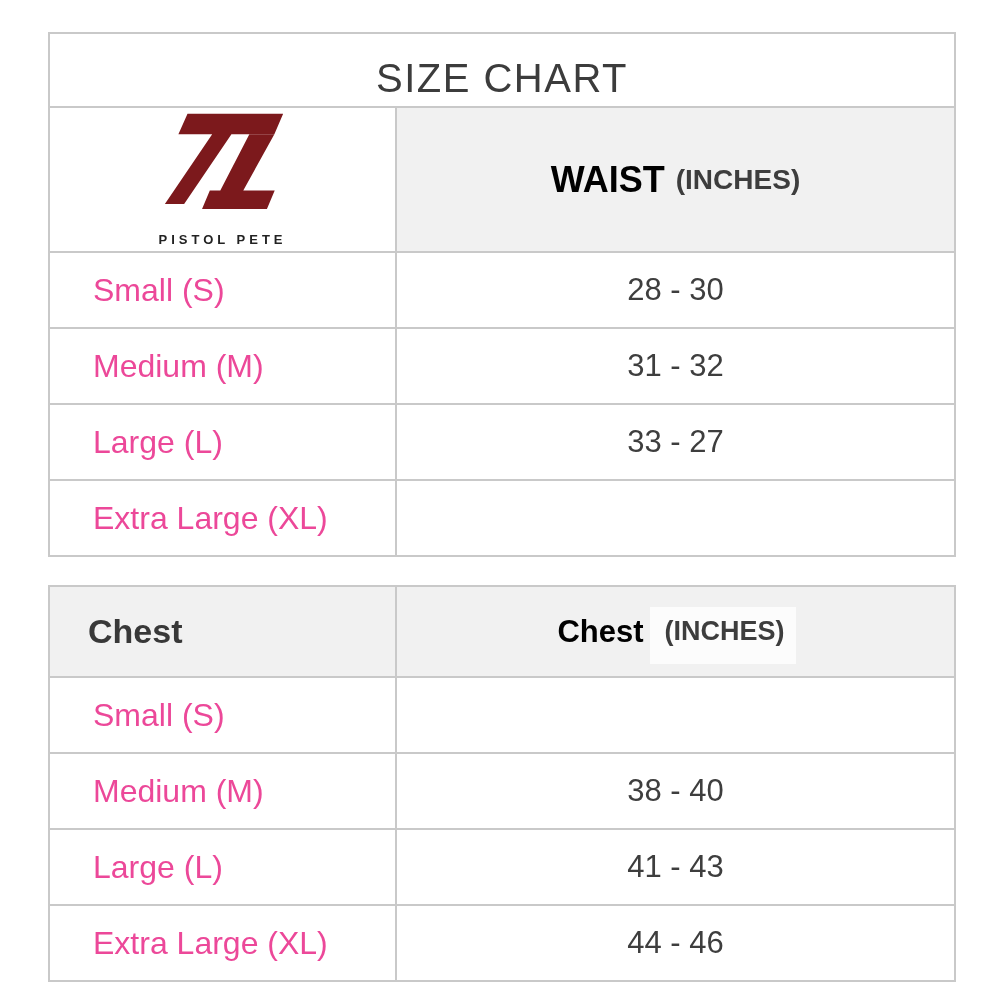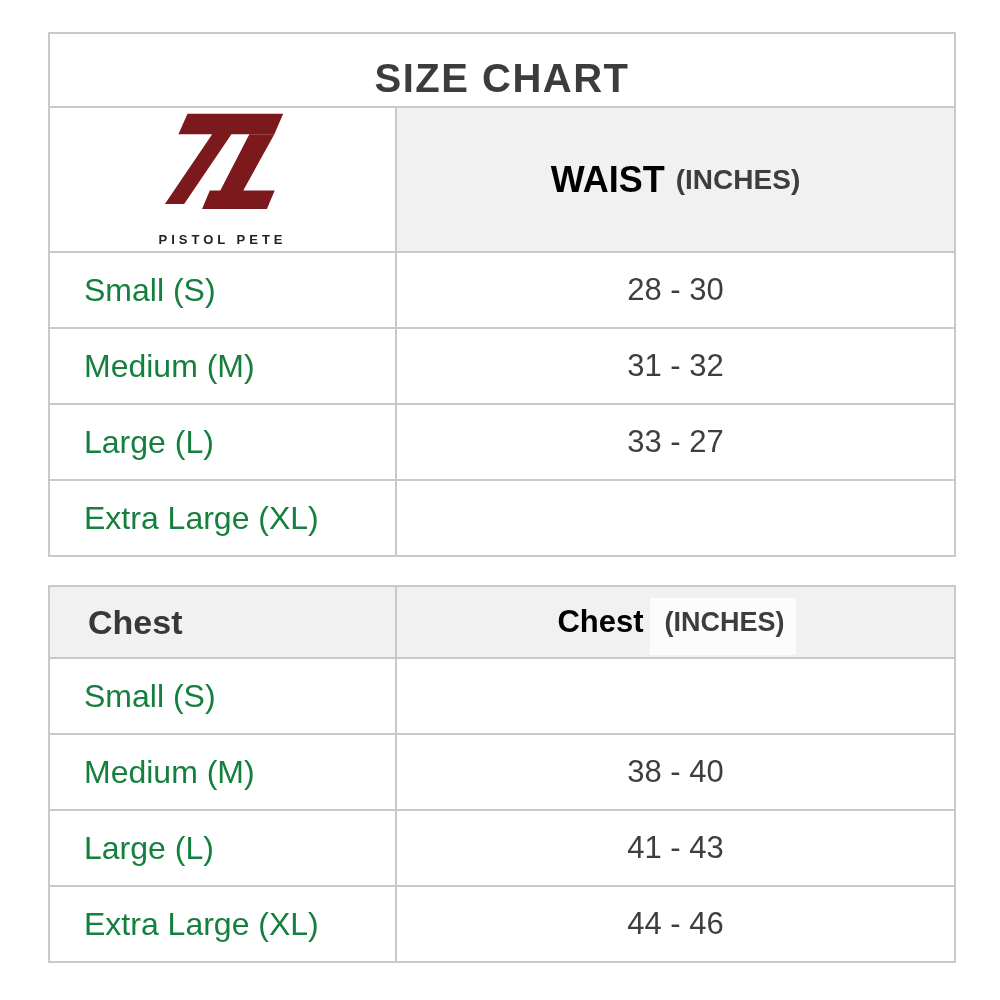--- a/index.html
+++ b/index.html
@@ -13,21 +13,21 @@
   .sheet { position: absolute; left: 48px; top: 32px; width: 908px; }
 
   .tbl { border: 2px solid #c9c9c9; background: #fff; }
 
   
   .title-row {
     height: 72px;
     display: flex; align-items: center; justify-content: center;
   }
   .title {
-    font-size: 40px; font-weight: 700; letter-spacing: 1.5px; color: #3c3c3c; margin-top: 17px;
+    font-size: 40px; font-weight: 400; letter-spacing: 1.5px; color: #3c3c3c; margin-top: 17px;
   }
   .grid-row {
     display: grid;
     grid-template-columns: 347px 1fr;
     border-top: 2px solid #c9c9c9;
   }
   .cell-left { border-right: 2px solid #c9c9c9; }
 
   .hdr1 { height: 145px; }
   .logo-cell {
@@ -46,34 +46,34 @@
   .head-cell {
     background: #f1f1f1;
     display: flex; align-items: center; justify-content: center;
   }
   .head-main { font-size: 36px; font-weight: 700; color: #000000; }
   .head-unit { font-size: 28px; font-weight: 700; color: #3d3d3d; margin-left: 11px; }
 
   .data-row { height: 76px; }
   .size-cell {
     display: flex; align-items: center;
-    padding-left: 34px;
-    font-size: 32px; color: #15803d;
+    padding-left: 43px;
+    font-size: 32px; color: #ec4899;
     background: #fff;
   }
   .val-cell {
     display: flex; align-items: center; justify-content: center;
     font-size: 31px; color: #3e3e3e;
     background: #fff;
     text-align: right;
   }
 
   
   .tbl2 { margin-top: 28px; }
-  .hdr2 { height: 70px; border-top: none; }
+  .hdr2 { height: 89px; border-top: none; }
   .hdr2 .cell-left {
     background: #f1f1f1;
     display: flex; align-items: center;
     padding-left: 38px;
     font-size: 34px; font-weight: 700; color: #383838;
   }
   .hdr2 .head-cell { background: #f1f1f1; }
   .hdr2 .head-main { font-size: 31px; }
   .hdr2 .head-unit { font-size: 27px; margin-left: 4px; }
   .unit-patch {

